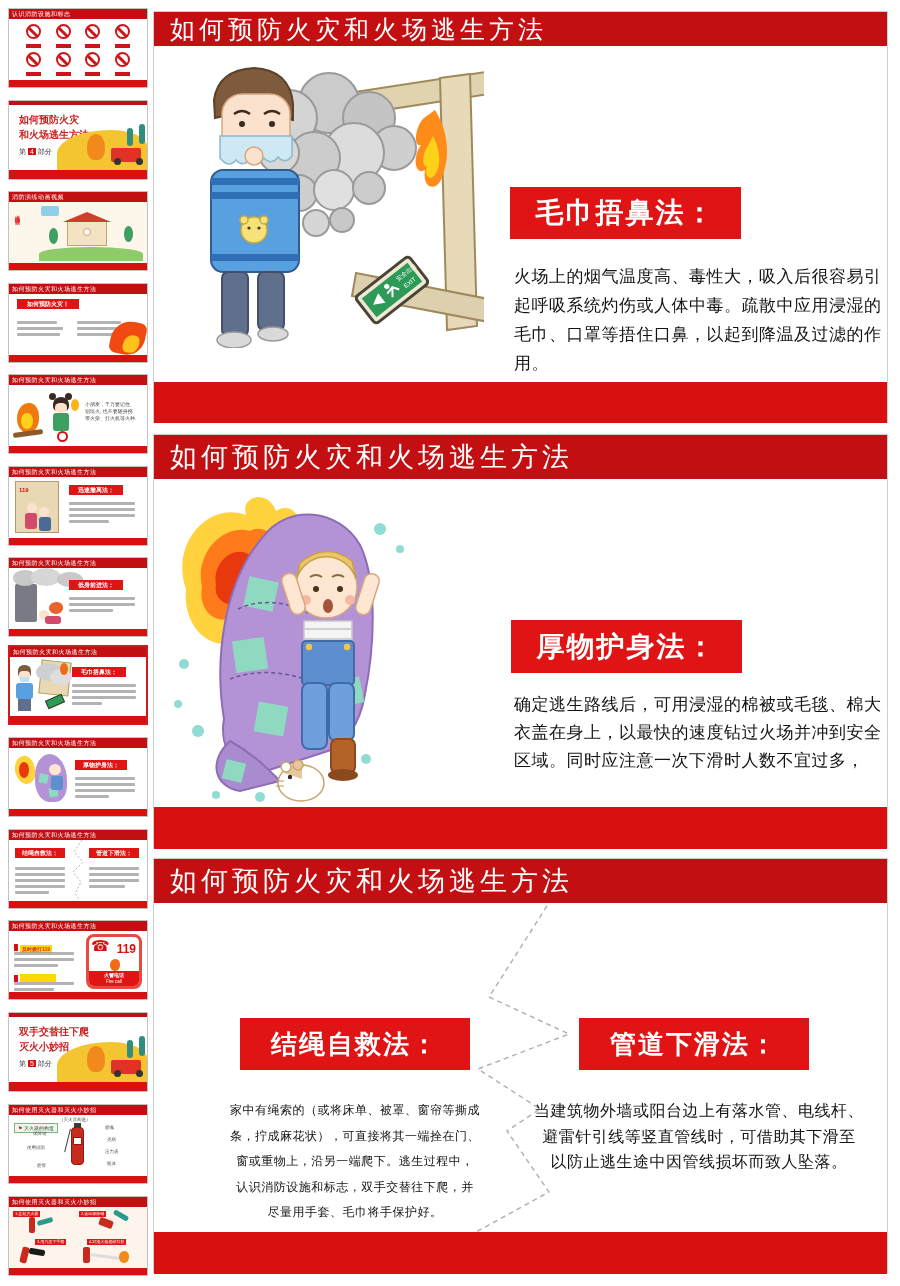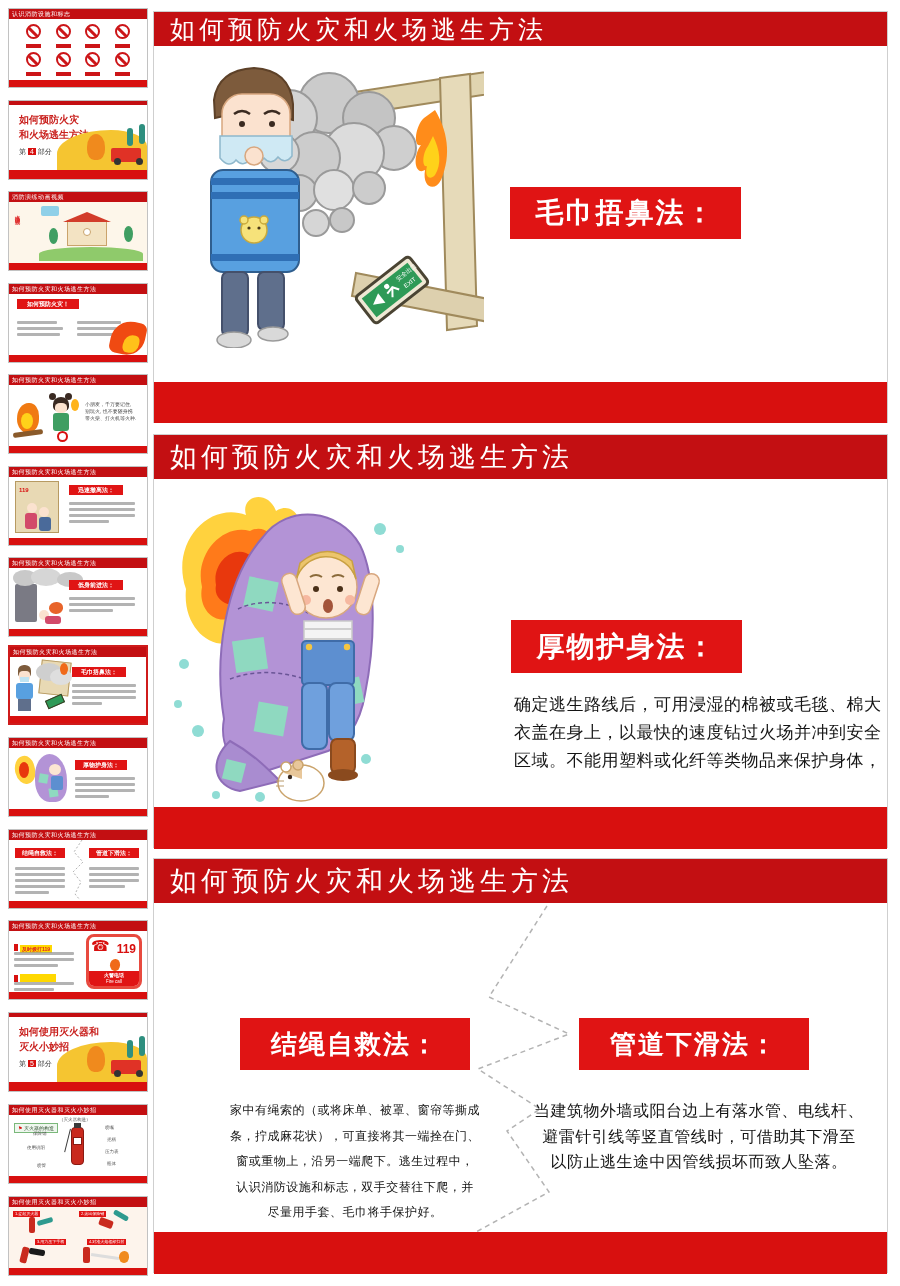--- a/index.html
+++ b/index.html
@@ -290,21 +290,21 @@
   <div class="thumb" style="top:1012px">
     <div class="tb cover"></div>
     <div class="tbody cover">
       <div style="position:absolute;right:0;bottom:0;width:90px;height:40px;background:#f5c531;border-radius:60% 40% 0 0"></div>
       <div style="position:absolute;right:6px;bottom:8px;width:30px;height:14px;background:#e03226;border-radius:2px"></div>
       <div style="position:absolute;right:4px;bottom:5px;width:7px;height:7px;background:#333;border-radius:50%"></div>
       <div style="position:absolute;right:26px;bottom:5px;width:7px;height:7px;background:#333;border-radius:50%"></div>
       <div style="position:absolute;right:42px;bottom:10px;width:18px;height:26px;background:#f08a1d;border-radius:50% 50% 40% 40%"></div>
       <div style="position:absolute;right:14px;bottom:24px;width:6px;height:18px;background:#2e8f7f;border-radius:3px"></div>
       <div style="position:absolute;right:2px;bottom:26px;width:6px;height:20px;background:#2e8f7f;border-radius:3px"></div>
-      <div class="redtext" style="font-size:10px;margin:8px 0 0 10px;white-space:nowrap">如何使用灭火器和</div>
+      <div class="redtext" style="font-size:10px;margin:8px 0 0 10px;white-space:nowrap">双手交替往下爬</div>
       <div class="redtext" style="font-size:10px;margin:1px 0 0 10px;white-space:nowrap">灭火小妙招</div>
       <div style="font-size:7px;color:#333;margin:5px 0 0 10px">
         <span>第</span>
         <span style="background:#d8100f;color:#fff;padding:0 2px">5</span>
         <span>部分</span>
       </div>
     </div>
     <div class="tf cover"></div>
   </div>
 
@@ -420,20 +420,26 @@
           <polygon points="-24,0 -13,-6 -13,6" fill="#ffffff"></polygon>
           <circle cx="-2" cy="-6" r="2.6" fill="#ffffff"></circle>
           <path d="M-6,0 L2,-2 L6,4 M-4,6 L2,-2" stroke="#ffffff" stroke-width="2" fill="none"></path>
           <text x="10" y="-3" font-size="6" fill="#ffffff">安全出口</text>
           <text x="12" y="7" font-size="6" fill="#ffffff">EXIT</text>
         </g>
       </svg>
       <div class="rbox" style="left:356px;top:141px;width:231px;height:52px;line-height:52px;font-size:28px">
         <span>毛巾捂鼻法：</span>
       </div>
+      <div class="bodytxt" style="left:360px;top:216px;font-size:17px;line-height:29px">
+        <div>火场上的烟气温度高、毒性大，吸入后很容易引</div>
+        <div>起呼吸系统灼伤或人体中毒。疏散中应用浸湿的</div>
+        <div>毛巾、口罩等捂住口鼻，以起到降温及过滤的作</div>
+        <div>用。</div>
+      </div>
     </div>
     <div class="sfooter" style="top:370px;height:41px"></div>
   </div>
 
   <div class="slide" style="top:434px;height:414px">
     <div class="titlebar" style="height:44px;line-height:44px;font-size:27px">
       <span>如何预防火灾和火场逃生方法</span>
     </div>
     <div style="position:relative;height:328px">
       <svg width="250" height="315" viewBox="0 0 250 315" style="position:absolute;left:14px;top:10px">
@@ -498,21 +504,21 @@
           <circle cx="48" cy="306" r="4"></circle>
             <circle cx="198" cy="270" r="5"></circle>
         </g>
       </svg>
       <div class="rbox" style="left:357px;top:141px;width:231px;height:53px;line-height:53px;font-size:28px">
         <span>厚物护身法：</span>
       </div>
       <div class="bodytxt" style="left:360px;top:212px;font-size:17px;line-height:28px">
         <div>确定逃生路线后，可用浸湿的棉被或毛毯、棉大</div>
         <div>衣盖在身上，以最快的速度钻过火场并冲到安全</div>
-        <div>区域。不能用塑料或化纤等类物品来保护身体，</div>
+        <div>区域。同时应注意一次下滑时人数不宜过多，</div>
       </div>
     </div>
     <div class="sfooter" style="top:372px;height:42px"></div>
   </div>
 
   <div class="slide" style="top:858px;height:415px">
     <div class="titlebar" style="height:44px;line-height:44px;font-size:27px">
       <span>如何预防火灾和火场逃生方法</span>
     </div>
     <div style="position:relative;height:329px">

